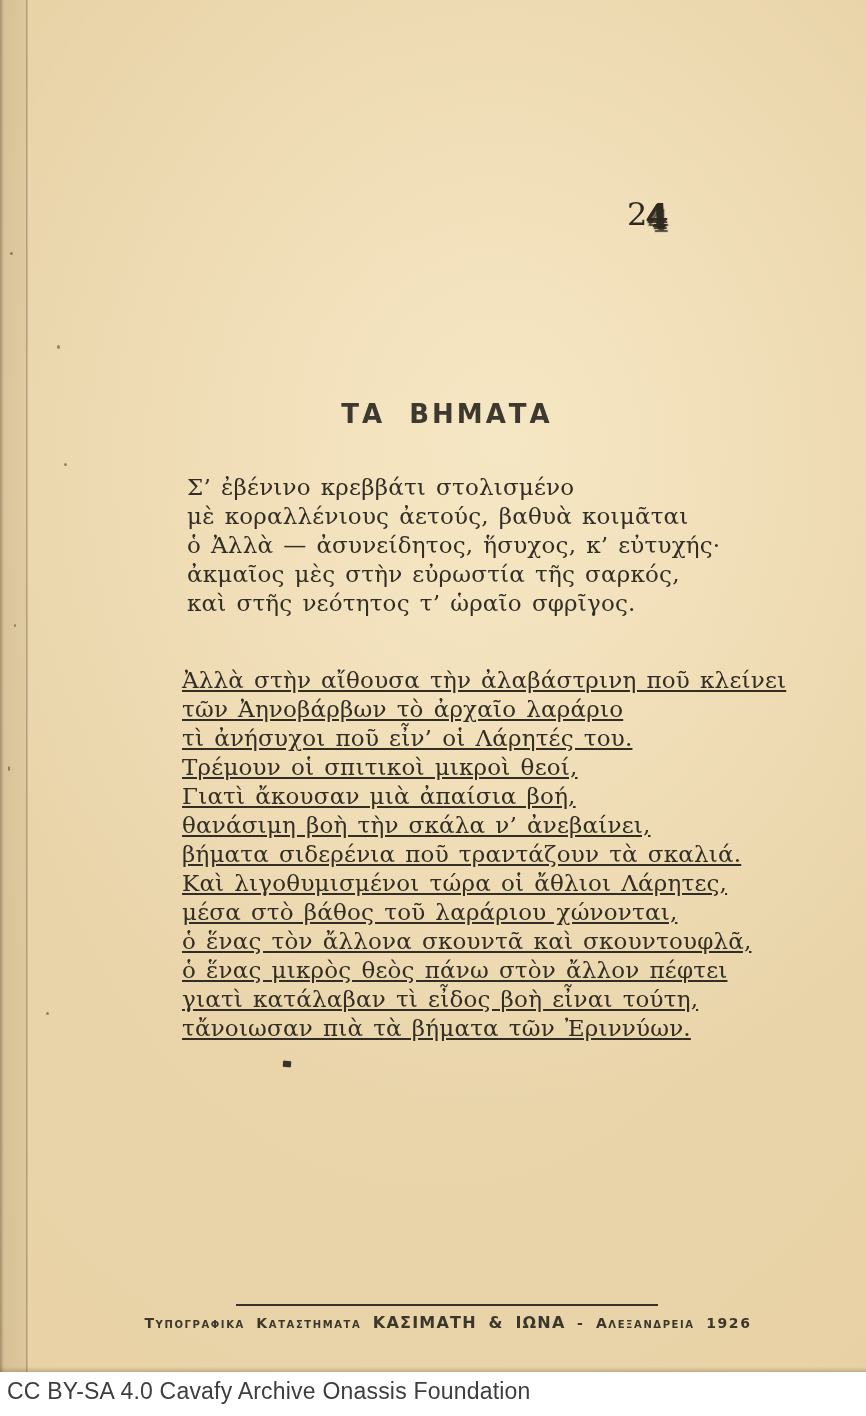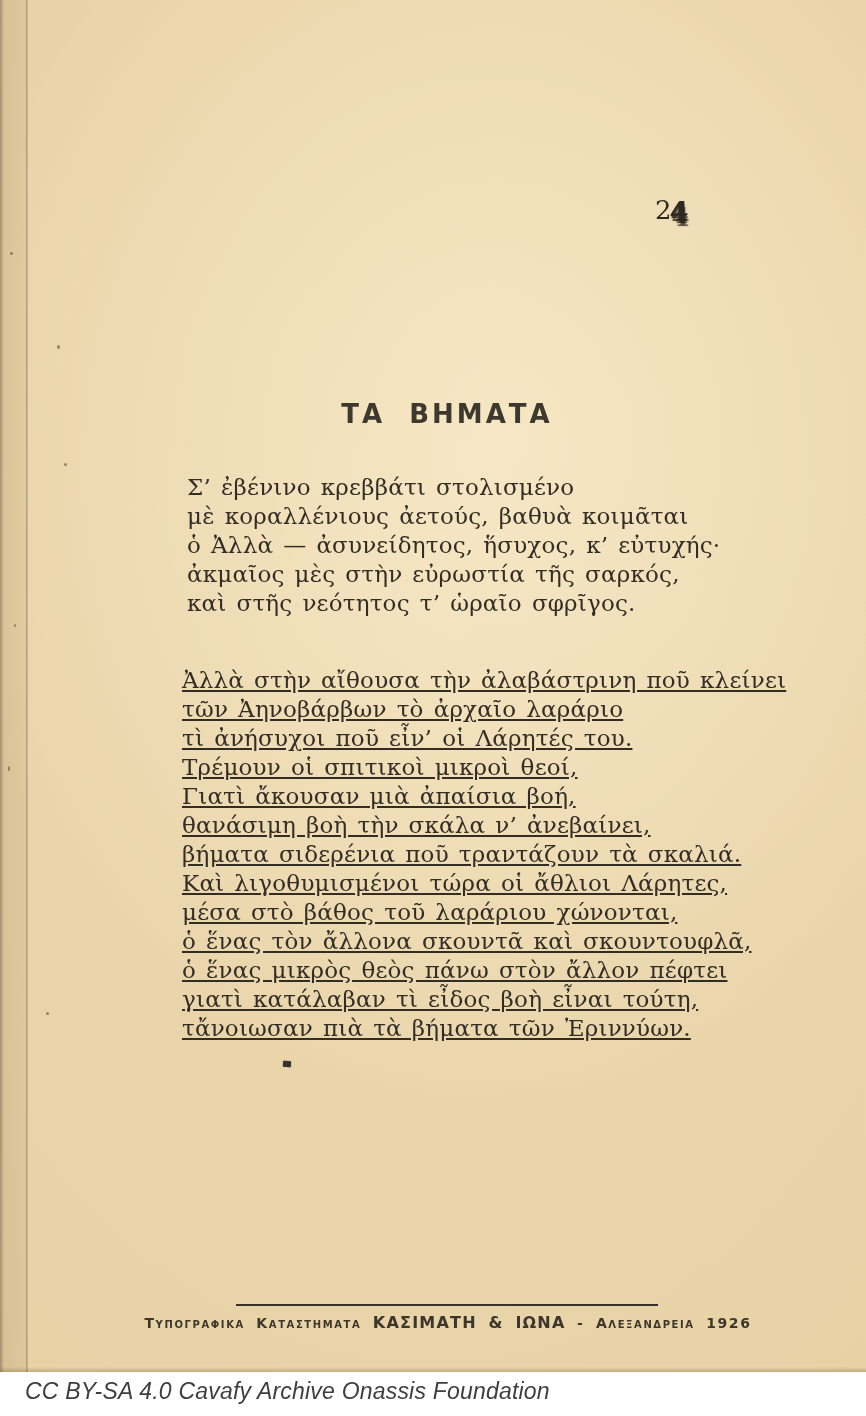--- a/index.html
+++ b/index.html
@@ -30,22 +30,22 @@
     background: linear-gradient(90deg, rgba(125,96,56,0.45), rgba(90,66,36,0.28) 40%, rgba(255,246,222,0.5));
   }
   .bottom-edge {
     position: absolute; left: 0; bottom: 0; width: 100%; height: 5px;
     background: linear-gradient(180deg, rgba(0,0,0,0), rgba(110,86,52,0.30));
   }
   .speck { position: absolute; background: rgba(82,62,38,0.55); border-radius: 50%; }
 
   
   .page-number {
-    position: absolute; left: 655px; top: 195px;
-    font-size: 26px; color: #2f2a21; letter-spacing: 0px;
+    position: absolute; left: 627px; top: 195px;
+    font-size: 32px; color: #2f2a21; letter-spacing: 0px;
   }
   .page-number .over {
     display: inline-block; font-weight: bold; margin-left: -1px;
     transform: translateY(1px);
     text-shadow: 0 3px 1px rgba(43,38,29,0.95), 1px 6px 1px rgba(43,38,29,0.8), -1px 1px 0 rgba(43,38,29,0.9);
   }
 
   
   .poem-title {
     position: absolute; left: 0; top: 351px; width: 866px;
@@ -88,24 +88,24 @@
     font-size: 14px;
   }
   .imprint .name { font-size: 16px; letter-spacing: 1.2px; text-align: center; }
 
   
   .caption-strip {
     position: absolute; left: 0; top: 1372px; width: 866px; height: 44px;
     background: #ffffff;
   }
   .caption-text {
-    position: absolute; left: 25px; top: 6px;
+    position: absolute; left: 7px; top: 6px;
     font-family: "Liberation Sans", sans-serif;
     font-size: 23px; font-weight: 500; letter-spacing: 0.2px;
-    color: #3e3e3e; white-space: nowrap; font-style: italic;
+    color: #3e3e3e; white-space: nowrap;
   }
 </style>
 </head>
 <body>
 
 <div class="viewport">
 
   <div class="scan">
 
     <div class="edge-band"></div>

